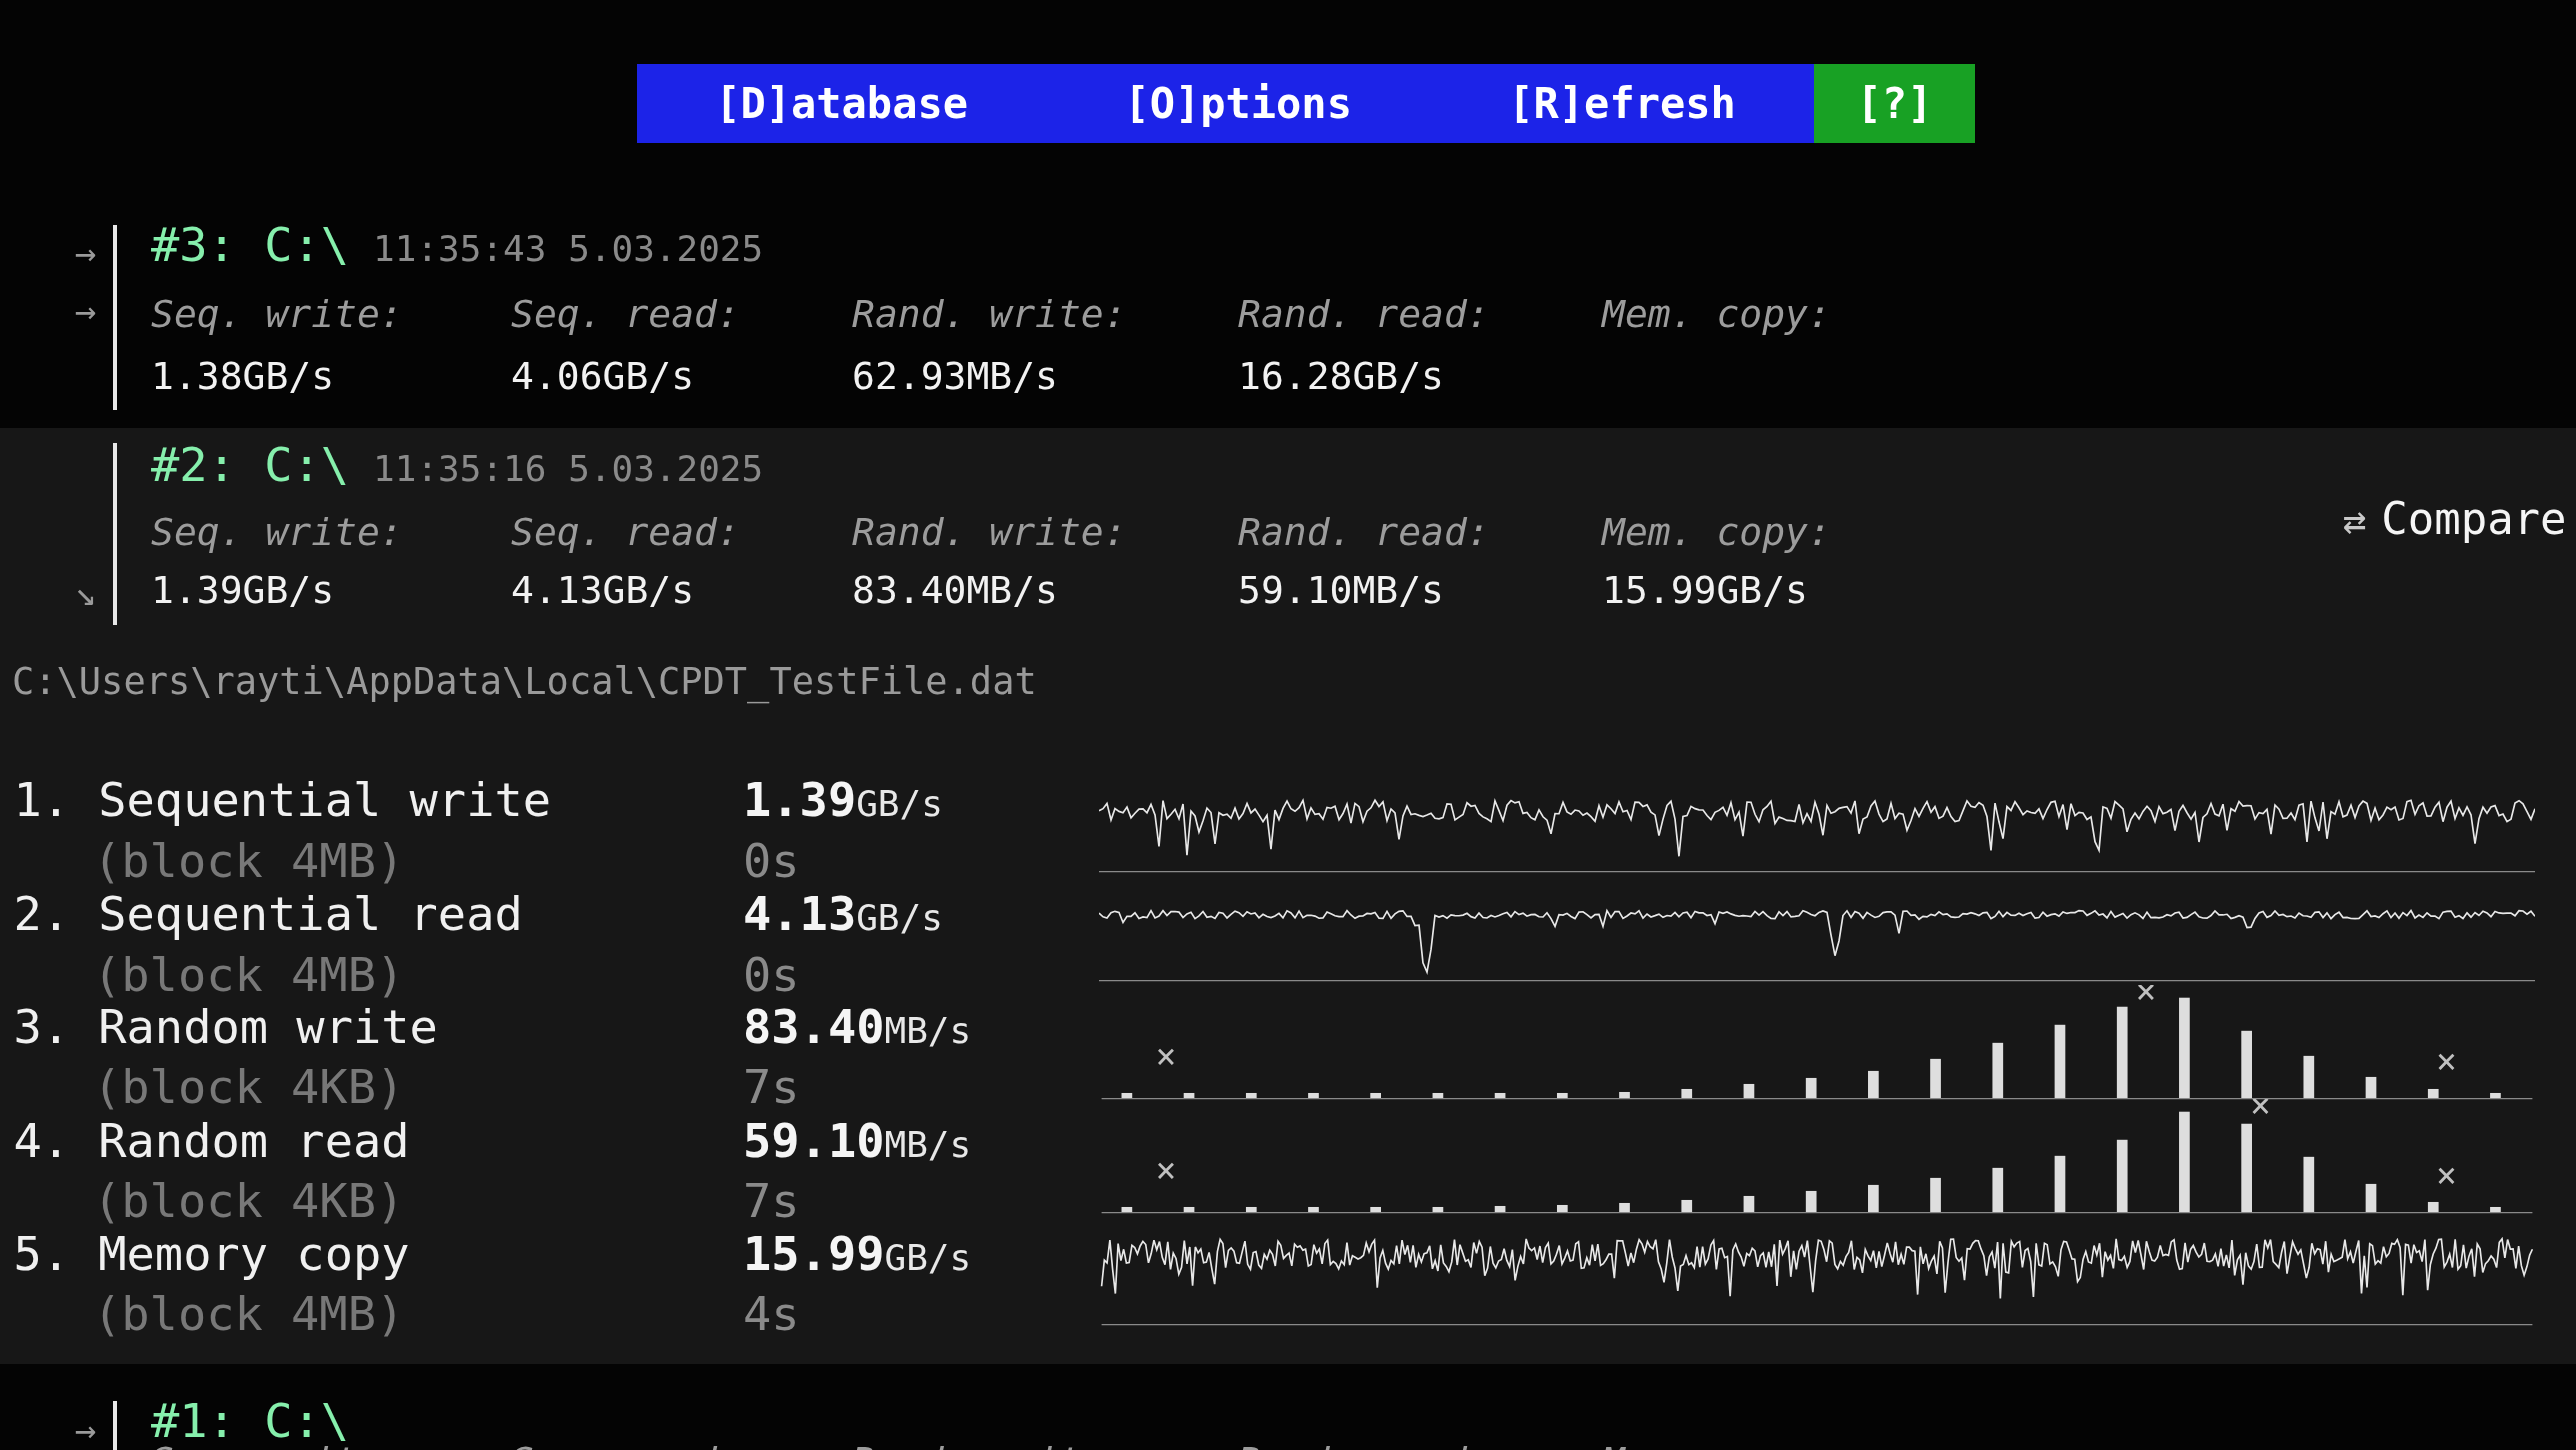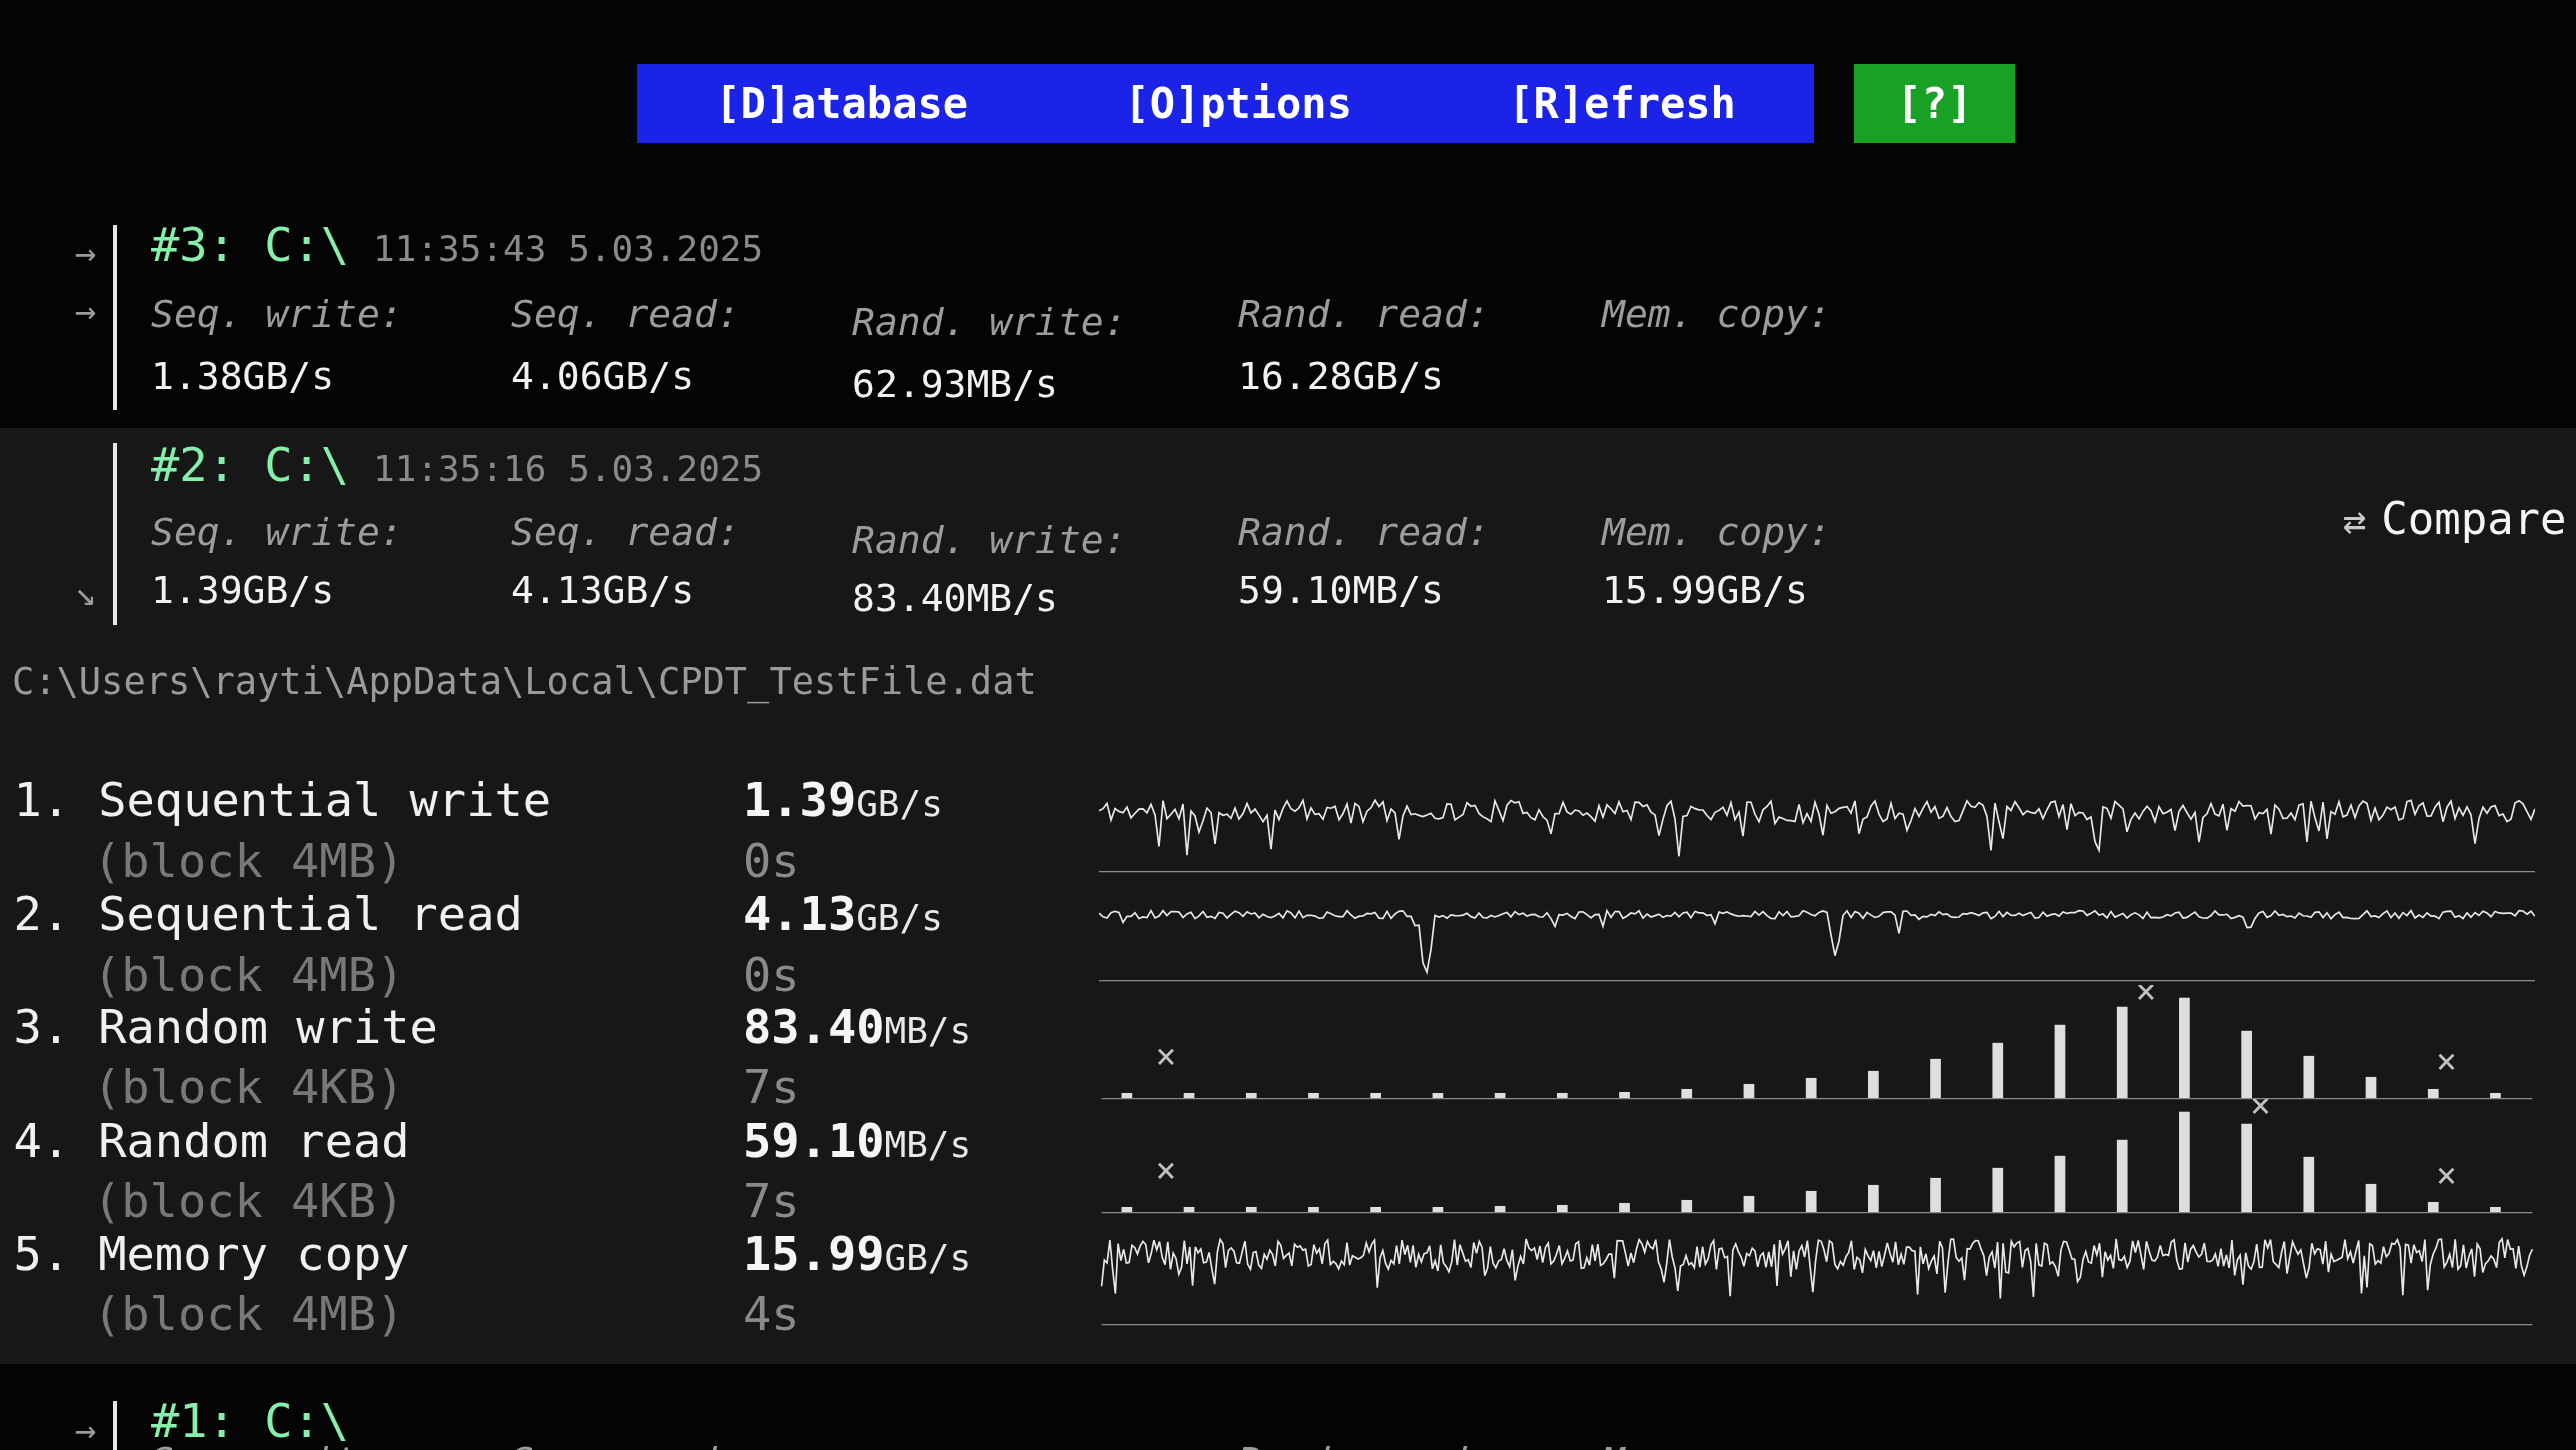--- a/index.html
+++ b/index.html
@@ -6,38 +6,38 @@
   #app{
     position:relative;width:2576px;height:1450px;overflow:hidden;
     background:var(--bg,#040404);
     font-family:"DejaVu Sans Mono",monospace;
     color:#f0f0f0;
   }
   
   .panel{position:absolute;left:0;top:428px;width:2576px;height:936px;background:var(--panel,#171717);}
 
   
-  .menubar{position:absolute;left:637px;top:64px;height:79px;display:flex;gap:40px;}
+  .menubar{position:absolute;left:637px;top:64px;height:79px;display:flex;}
   .menu-blue{width:1177px;height:79px;background:var(--blue,#1c23e8);display:flex;align-items:center;justify-content:space-around;}
   .menu-item{font-size:42px;font-weight:600;color:#ffffff;cursor:pointer;}
   .menu-green{width:161px;height:79px;background:var(--green,#18a124);display:flex;align-items:center;justify-content:center;cursor:pointer;}
   .menu-green span{font-size:42px;font-weight:600;color:#ffffff;}
 
   .vbar{position:absolute;left:113px;width:4px;background:#e8e8e8;}
   .arrow{position:absolute;left:62px;width:47px;text-align:center;font-size:36px;color:#9a9a9a;}
 
   .entry-title{position:absolute;left:151px;display:flex;align-items:baseline;gap:24px;white-space:nowrap;}
   .eid{font-size:47px;color:#86efac;}
   .etime{font-size:36px;color:#8a8a8a;}
 
   .cols{position:absolute;left:151px;display:flex;white-space:nowrap;font-size:38px;}
   .cols span{display:block;}
   .cols span:nth-child(1){width:360px;}
   .cols span:nth-child(2){width:341px;}
-  .cols span:nth-child(3){width:386px;margin-top:8px;}
+  .cols span:nth-child(3){width:386px;}
   .cols span:nth-child(4){width:364px;}
   .hdr{color:#9c9c9c;font-style:italic;}
   .val{color:#f2f2f2;}
 
   .compare{position:absolute;right:9.4px;top:448px;display:flex;align-items:baseline;gap:14.8px;cursor:pointer;white-space:nowrap;}
   .compare .cmp-icon{font-size:39px;color:#c9c9c9;}
   .compare .cmp-label{font-size:44px;color:#f5f5f5;margin-top:45px;}
 
   .fileline{position:absolute;left:12px;font-size:37px;color:#9a9a9a;white-space:nowrap;}
 

